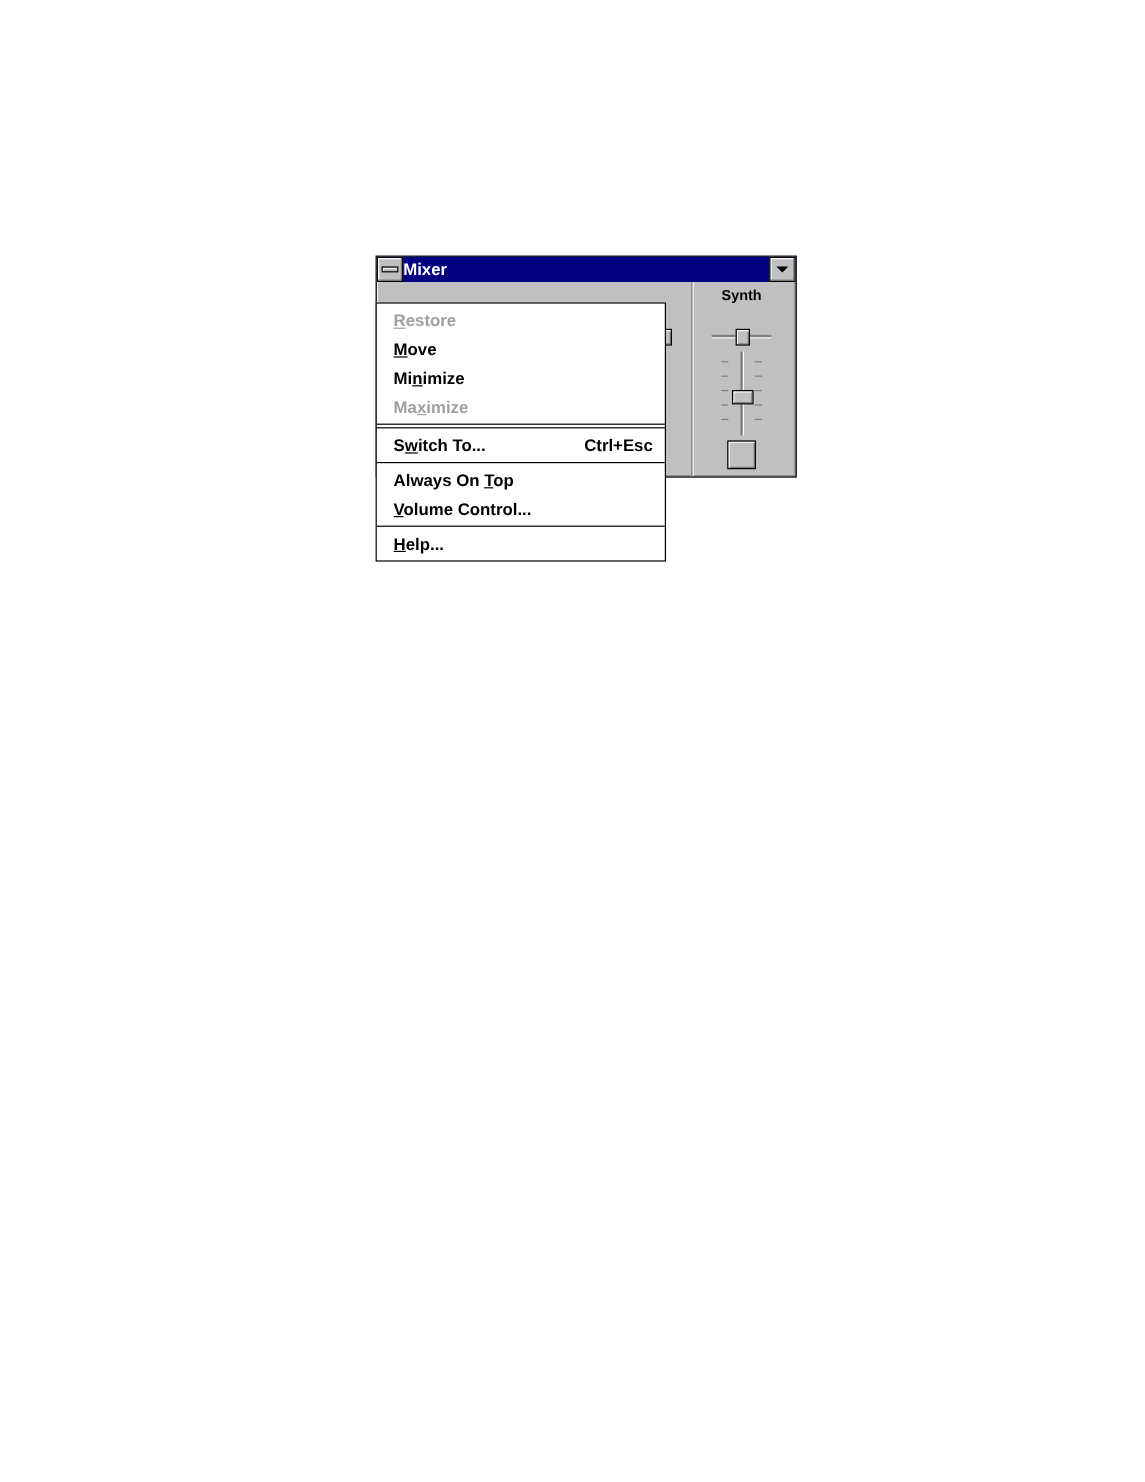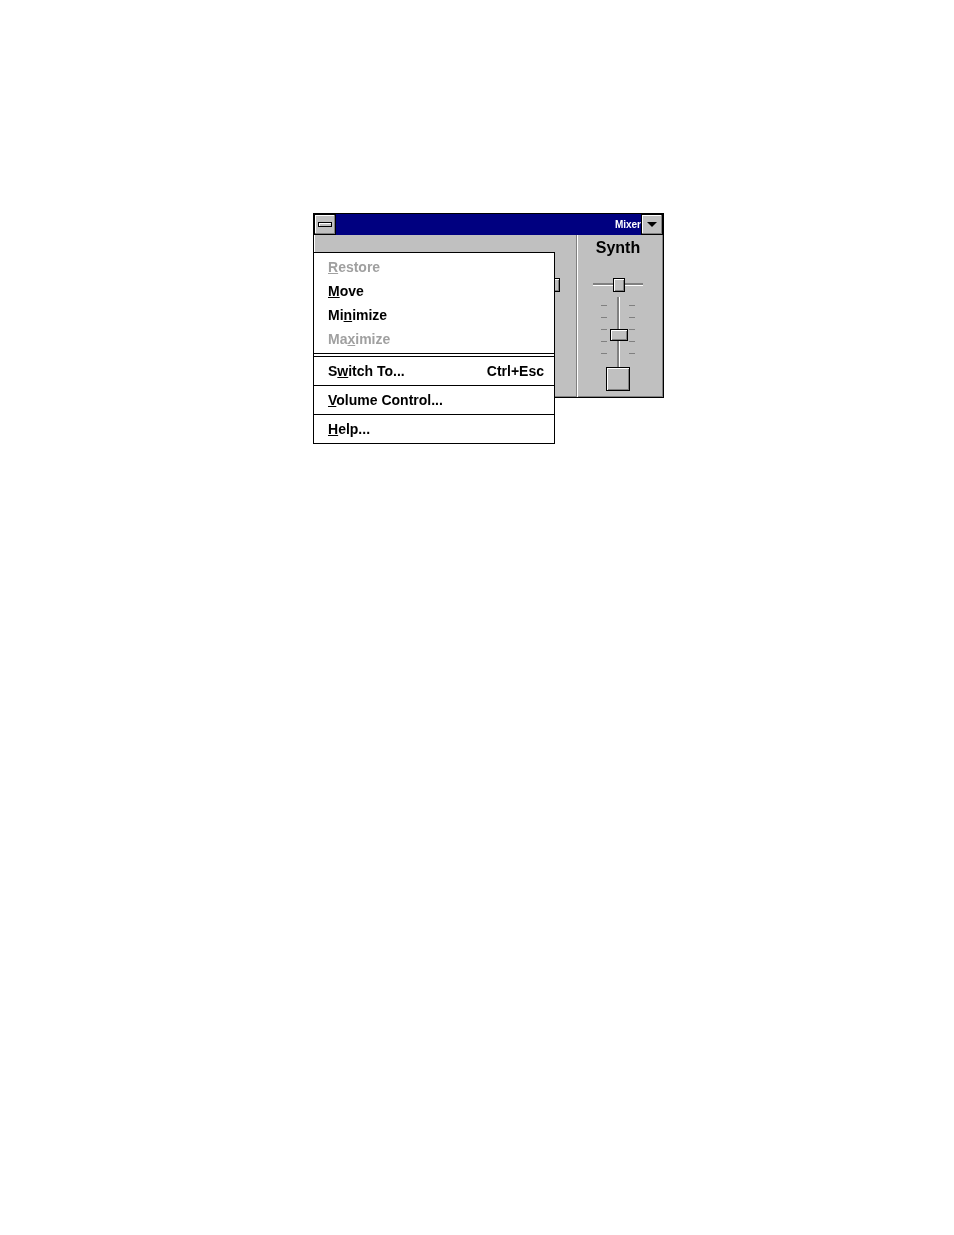--- a/index.html
+++ b/index.html
@@ -2,26 +2,26 @@
 <html><head>
 <meta charset="utf-8">
 <style>
 html,body{margin:0;padding:0;width:954px;height:1235px;background:#fff;font-family:"MS Sans Serif",Arial,sans-serif;font-size:13px;color:#000;}
 .stage{position:relative;width:954px;height:1235px;}
 .window{position:absolute;left:313px;top:213px;width:349px;height:183px;background:#c0c0c0;border:1px solid #000;box-shadow:inset -1px -1px 0 #808080,inset 1px 1px 0 #fff;}
 .titlebar{height:21px;background:#000080;color:#fff;display:flex;align-items:stretch;}
 .sysmenu-btn,.min-btn{width:22px;background:#c0c0c0;border:1px solid #000;box-shadow:inset -1px -1px 0 #808080,inset 1px 1px 0 #fff;display:flex;align-items:center;justify-content:center;box-sizing:border-box;}
 .sysmenu-btn .dash{width:12px;height:3px;background:#c0c0c0;border:1px solid #000;box-shadow:inset 1px 1px 0 #fff;}
 .min-btn .tri{width:0;height:0;border-left:5px solid transparent;border-right:5px solid transparent;border-top:5px solid #000;}
-.title{flex:1;text-align:right;font-weight:bold;font-size:10px;line-height:21px;}
+.title{flex:1;text-align:left;font-weight:bold;font-size:14px;line-height:21px;}
 .client{position:relative;height:calc(100% - 21px);}
 .channels{position:absolute;right:4px;top:0;bottom:4px;display:flex;}
 .chan{width:82px;height:100%;display:flex;flex-direction:column;align-items:center;padding-top:4px;}
 .chan + .chan{border-left:1px solid #808080;box-shadow:inset 1px 0 0 #fff;}
-.chan-label{font-size:16px;font-weight:bold;margin-bottom:20px;}
+.chan-label{font-size:12px;font-weight:bold;margin-bottom:20px;}
 .pan{width:50px;height:14px;position:relative;background:#c0c0c0;margin-bottom:6px;}
 .pan::before{content:"";position:absolute;left:0;right:0;top:6px;height:2px;background:#808080;box-shadow:0 1px 0 #fff;}
 .pan .thumb{position:absolute;top:1px;width:10px;height:12px;background:#c0c0c0;border:1px solid #000;box-shadow:inset 1px 1px 0 #fff,inset -1px -1px 0 #808080;}
 .vol{position:relative;width:50px;height:70px;}
 .vol .track{position:absolute;left:24px;top:0;bottom:0;width:2px;background:#808080;box-shadow:1px 0 0 #fff;}
 .vol .ticks{position:absolute;left:8px;right:8px;top:0;bottom:0;}
 .vol .tick{position:absolute;height:1px;width:6px;background:#808080;}
 .vol .tick.r{right:0;}
 .vol .tick.l{left:0;}
 .vol .vthumb{position:absolute;left:17px;width:16px;height:10px;background:#c0c0c0;border:1px solid #000;box-shadow:inset 1px 1px 0 #fff,inset -1px -1px 0 #808080;}
@@ -105,20 +105,23 @@
         <span><span>Ma</span><span class="ul">x</span><span>imize</span></span>
       </div>
   <div class="sep"></div>
   <div class="sep"></div>
   <div class="mi">
         <span><span>S</span><span class="ul">w</span><span>itch To...</span></span>
         <span>Ctrl+Esc</span>
       </div>
   <div class="sep"></div>
   <div class="mi">
+        <span><span>Always On </span><span class="ul">T</span><span>op</span></span>
+      </div>
+  <div class="mi">
         <span><span class="ul">V</span><span>olume Control...</span></span>
       </div>
   <div class="sep"></div>
   <div class="mi">
         <span><span class="ul">H</span><span>elp...</span></span>
       </div>
 </div>
 
 </div>
 

